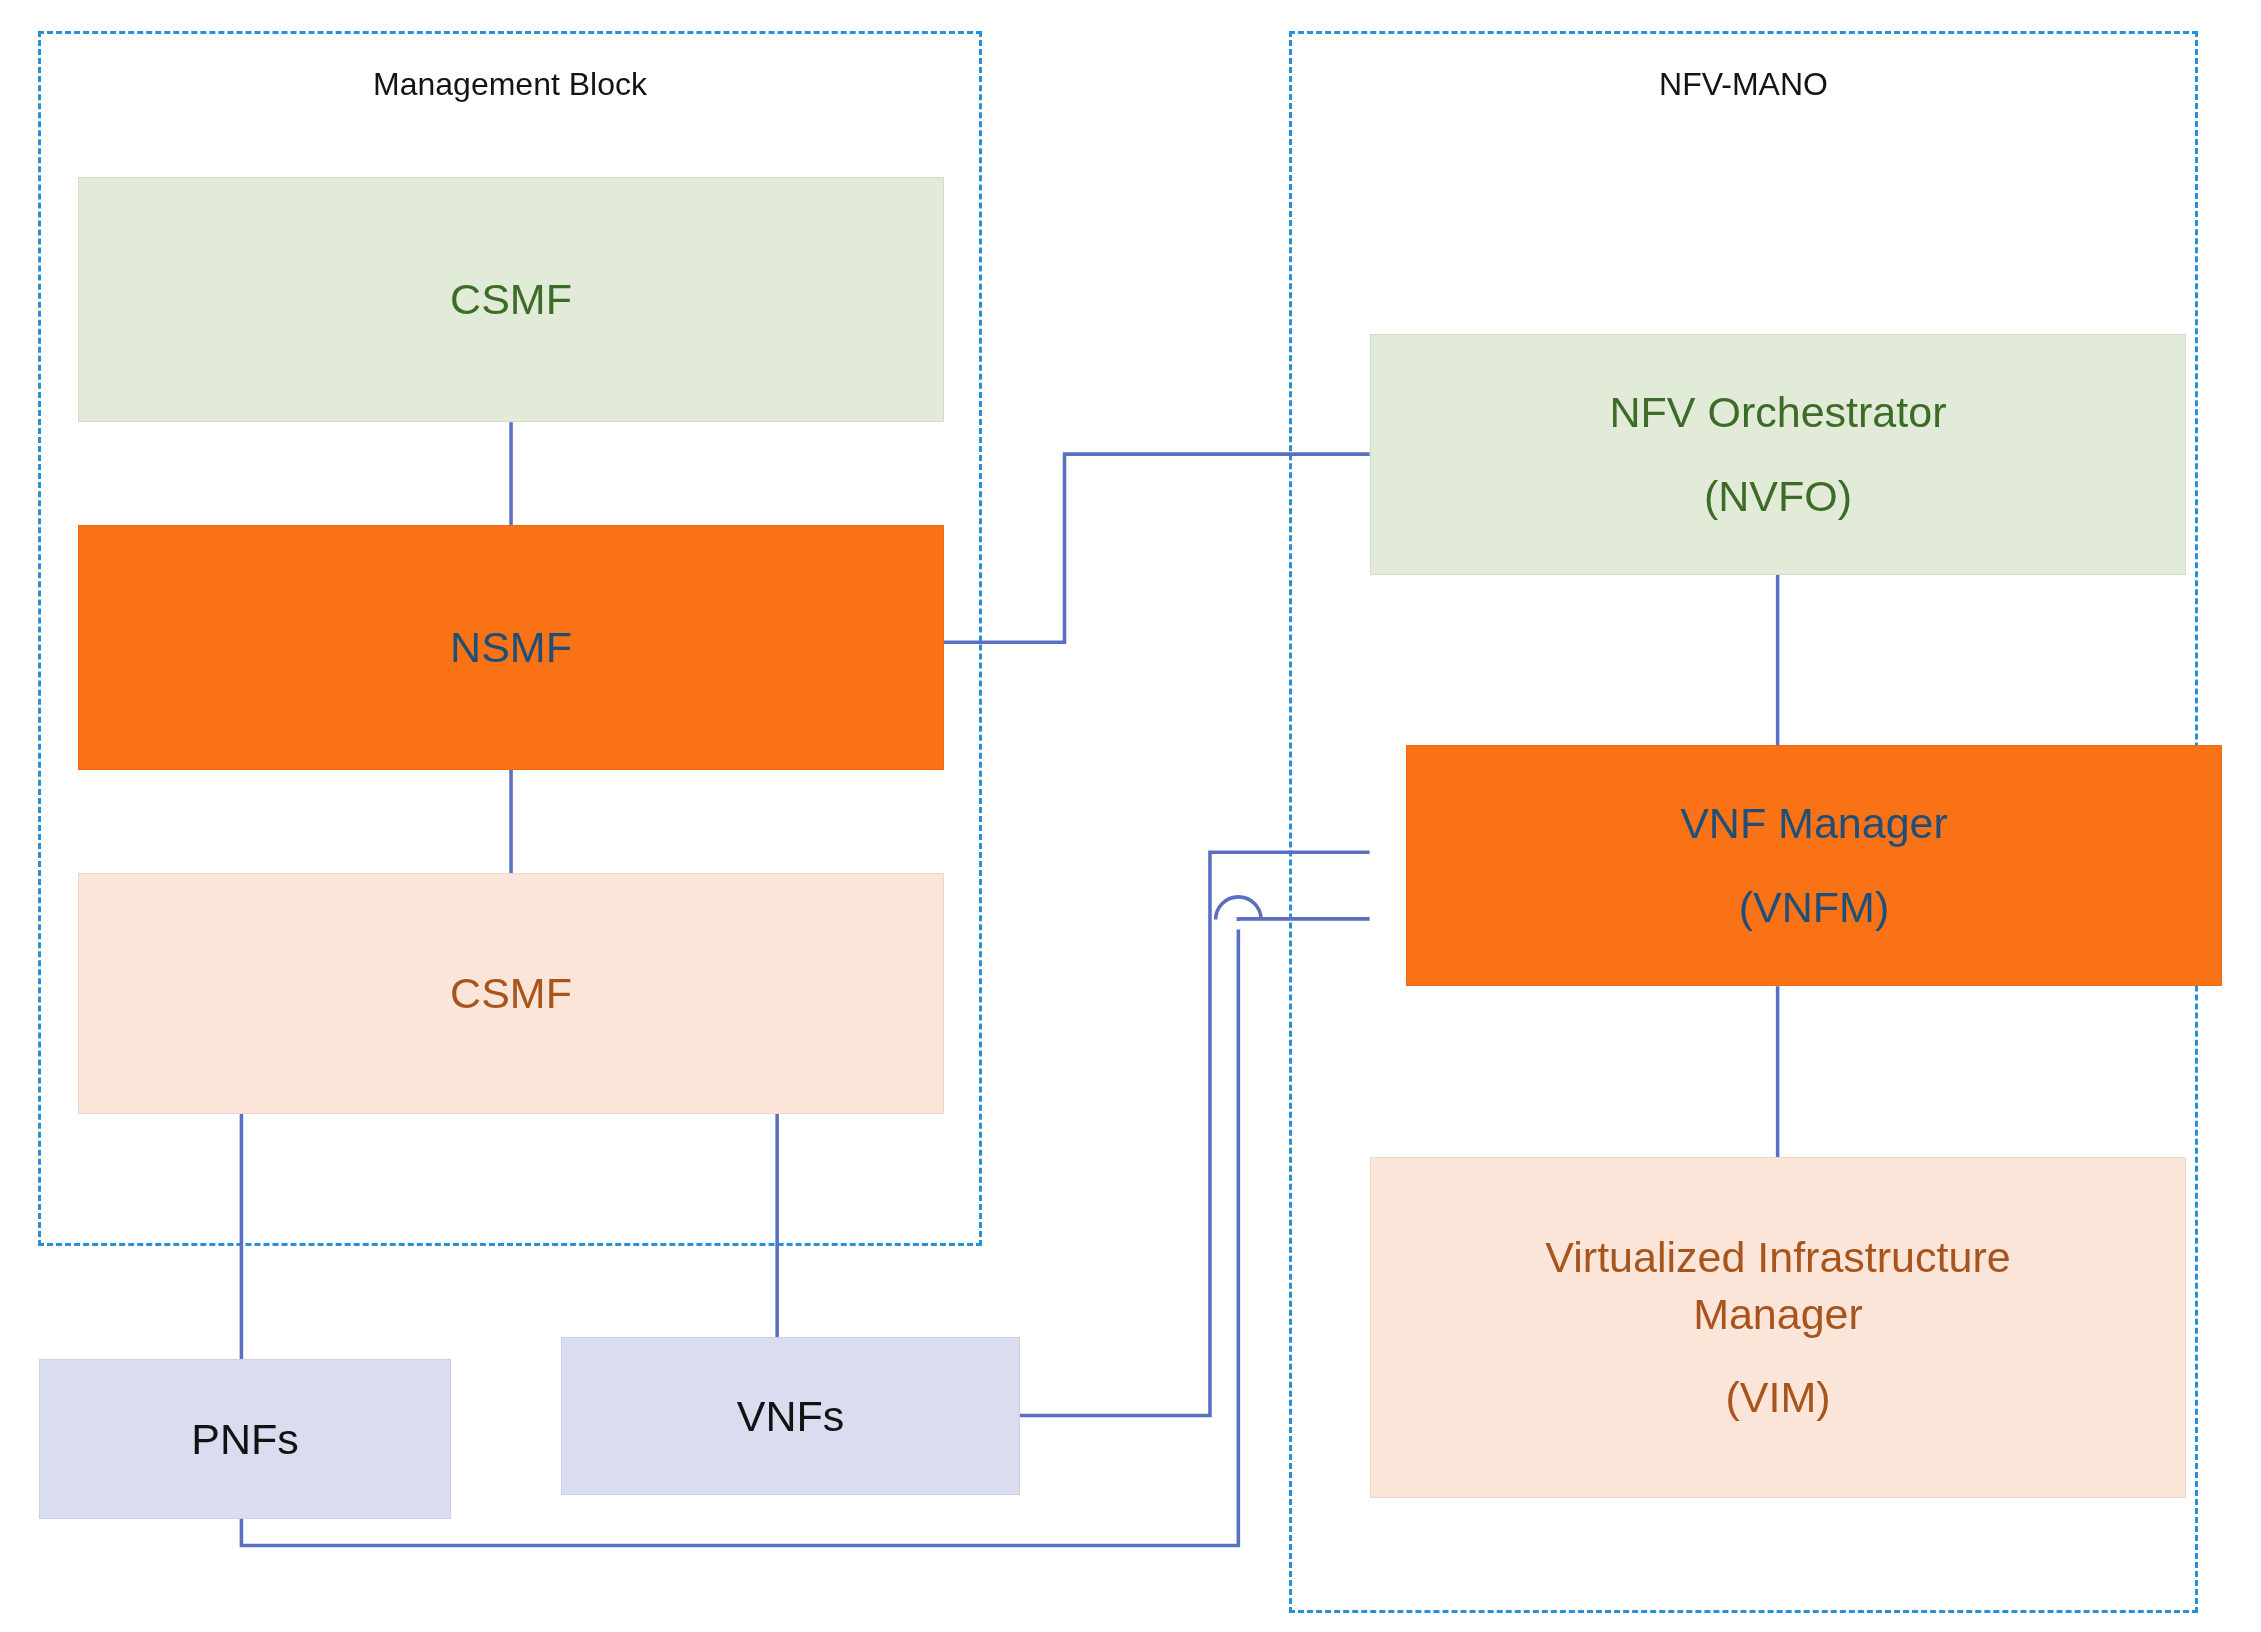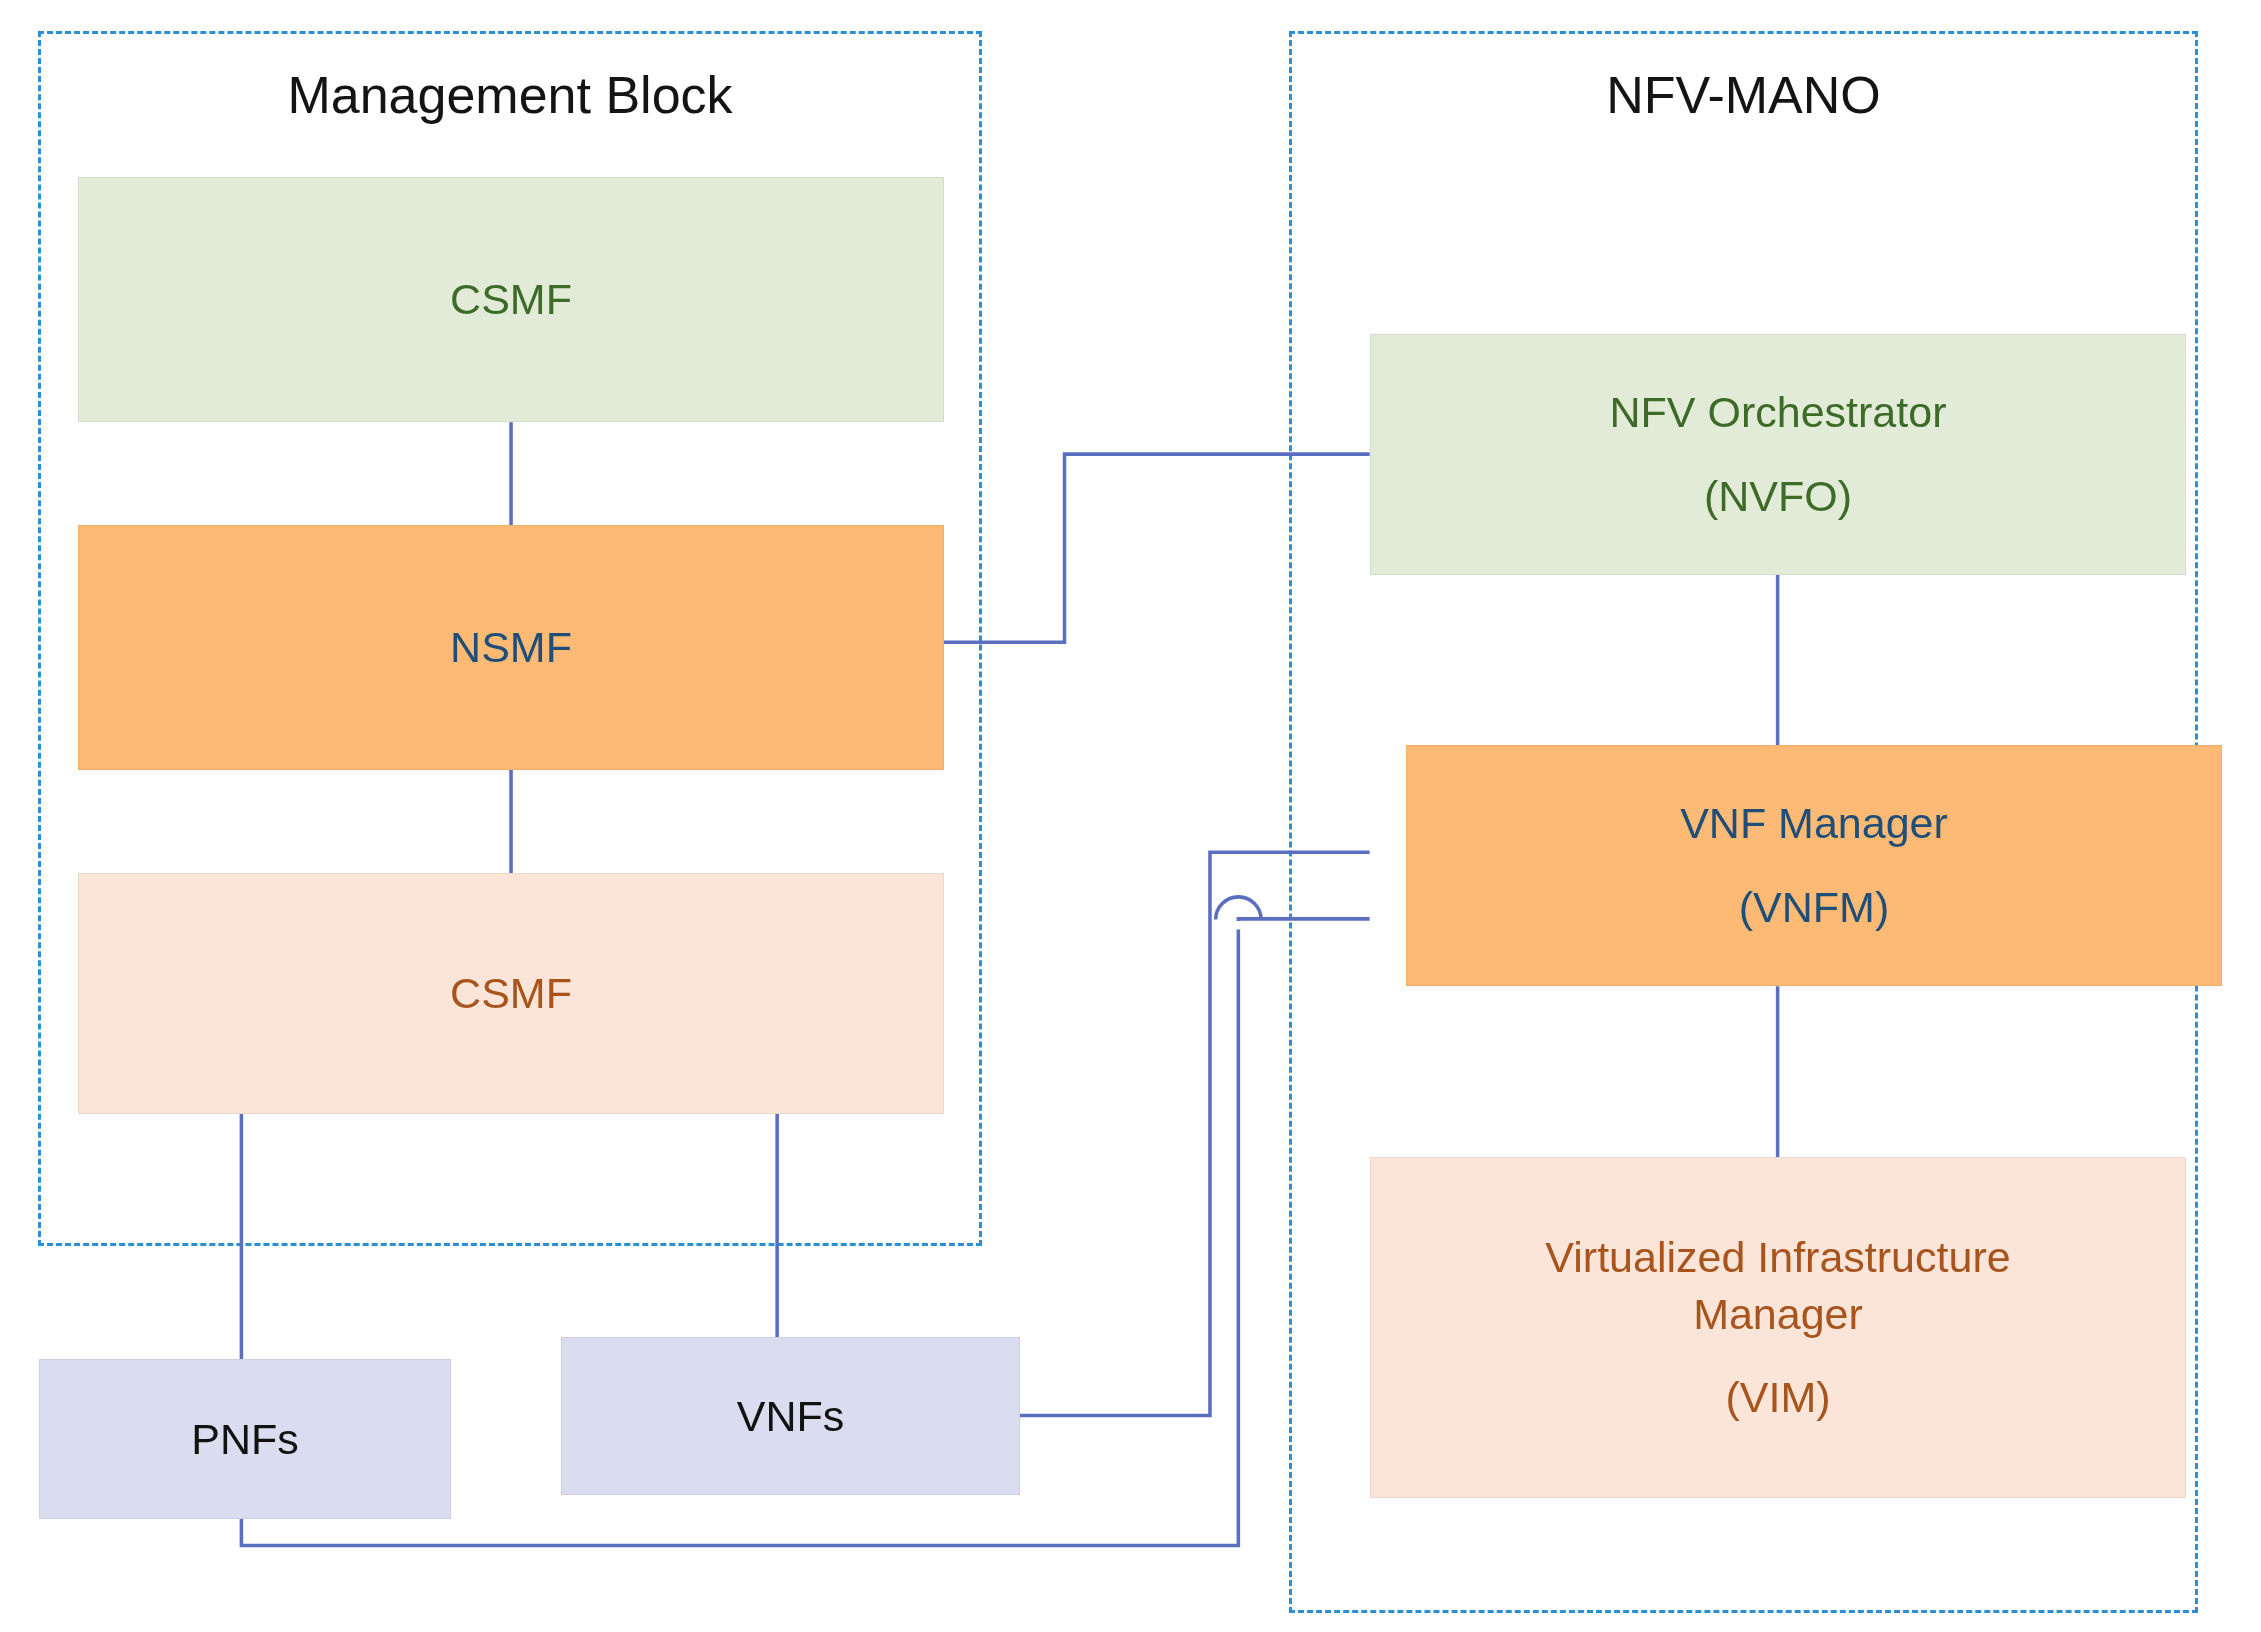--- a/index.html
+++ b/index.html
@@ -15,42 +15,42 @@
   .dashed-block{
     position:absolute;
     border:3.5px dashed #2a8fd4;
     box-sizing:border-box;
     background:transparent;
   }
   .block-title{
     position:absolute;
     text-align:center;
     color:#141414;
-    font-size:52px;
+    font-size:32px;
     line-height:1.1;
     white-space:nowrap;
     font-weight:400;
   }
   .node{
     position:absolute;
     box-sizing:border-box;
     display:flex;
     flex-direction:column;
     align-items:center;
     justify-content:center;
     text-align:center;
     font-size:43px;
     line-height:1.32;
     border:0.7px solid rgba(0,0,0,0.06);
   }
   .node .ln{display:block;white-space:nowrap;}
   .node .gap{display:block;height:0.62em;}
 
   .n-green{background:#e2ebd8;color:#3d6b28;}
-  .n-blue{background:#fdba74;color:#1f4e79;}
+  .n-blue{background:#f97316;color:#1f4e79;}
   .n-orange{background:#fae5d8;color:#a8541c;}
   .n-lav{background:#d9ddef;color:#121212;}
 
   #wires{position:absolute;left:0;top:0;width:2261px;height:1632px;pointer-events:none;}
   #wires path, #wires line{
     fill:none;
     stroke:#5b6fc0;
     stroke-width:5;
   }
 </style>

